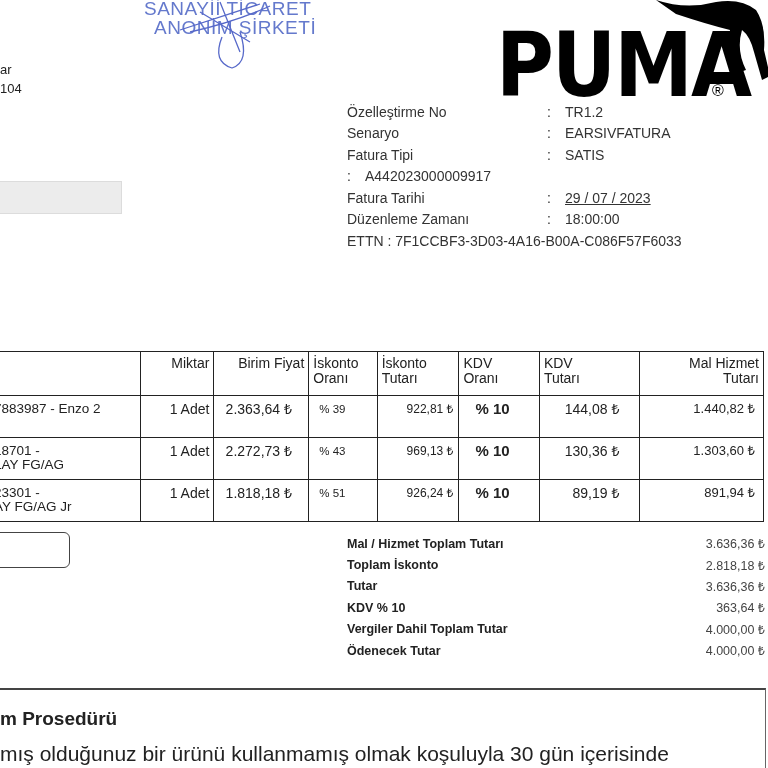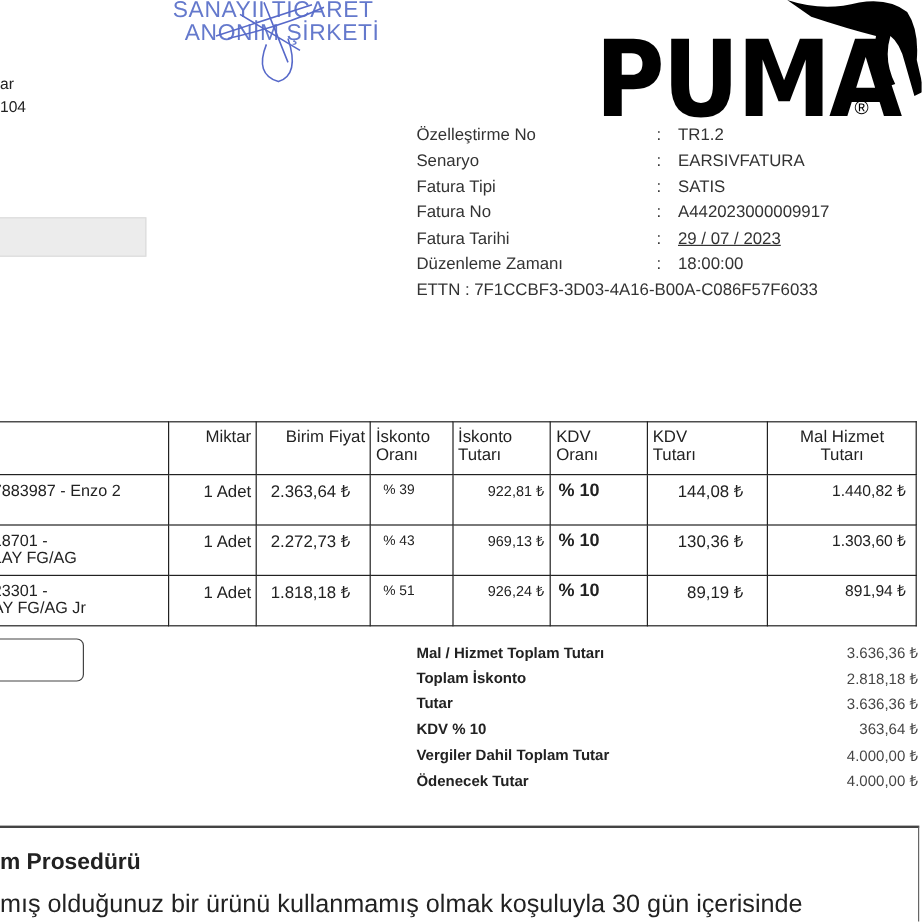--- a/index.html
+++ b/index.html
@@ -38,25 +38,25 @@
   .items th { font-weight: normal; text-align: left; padding: 4px 4px; line-height: 15px; font-size: 14px; height: 44px; }
   .items td { padding: 6px 5px; height: 42px; line-height: 14px; }
   .items .c-name { width: 145px; }
   .items .c-qty { width: 75px; text-align: right; }
   .items .c-price { width: 96px; text-align: center; }
   .items .c-disc { width: 69px; }
   .items .c-discamt { width: 83px; text-align: right; }
   .items .c-vat { width: 82px; }
   .items .c-vatamt { width: 102px; text-align: right; }
   .items .c-total { width: 126px; text-align: right; }
-  .items th.c-total { text-align: center; }
+  .items th.c-total { text-align: right; }
   .items th.c-qty, .items th.c-price { text-align: right; }
   .items td.c-disc { font-weight: normal; font-size: 11.5px; padding-left: 10px; }
   .items td.c-discamt { font-size: 12px; }
-  .items td.c-vat { font-weight: bold; font-size: 15px; padding-left: 6px; }
+  .items td.c-vat { font-weight: bold; font-size: 15px; padding-left: 16px; }
   .items td.c-vatamt { font-size: 14px; padding-right: 20px; }
   .items td.c-total { font-size: 13px; padding-right: 8px; }
   .items td.c-name { font-size: 13.5px; text-align: left; white-space: nowrap; overflow: hidden; }
   .items td.c-name .nm { display: block; margin-left: -8px; }
   .items td.c-qty { font-size: 14px; padding-right: 4px; }
   .items td.c-price { font-size: 14px; padding-right: 10px; }
 
   
   .rounded-box { position: absolute; left: -10px; top: 532px; width: 80px; height: 36px; border: 1.5px solid #444; border-radius: 6px; }
 
@@ -109,21 +109,20 @@
     <span class="meta-label">Senaryo</span>
     <span class="meta-colon">:</span>
     <span class="meta-value">EARSIVFATURA</span>
   </div>
   <div class="meta-row">
     <span class="meta-label">Fatura Tipi</span>
     <span class="meta-colon">:</span>
     <span class="meta-value">SATIS</span>
   </div>
   <div class="meta-row">
-    <span class="meta-label">Fatura No</span>
     <span class="meta-colon">:</span>
     <span class="meta-value">A442023000009917</span>
   </div>
   <div class="meta-row">
     <span class="meta-label">Fatura Tarihi</span>
     <span class="meta-colon">:</span>
     <span class="meta-value underline">29 / 07 / 2023</span>
   </div>
   <div class="meta-row">
     <span class="meta-label">Düzenleme Zamanı</span>

